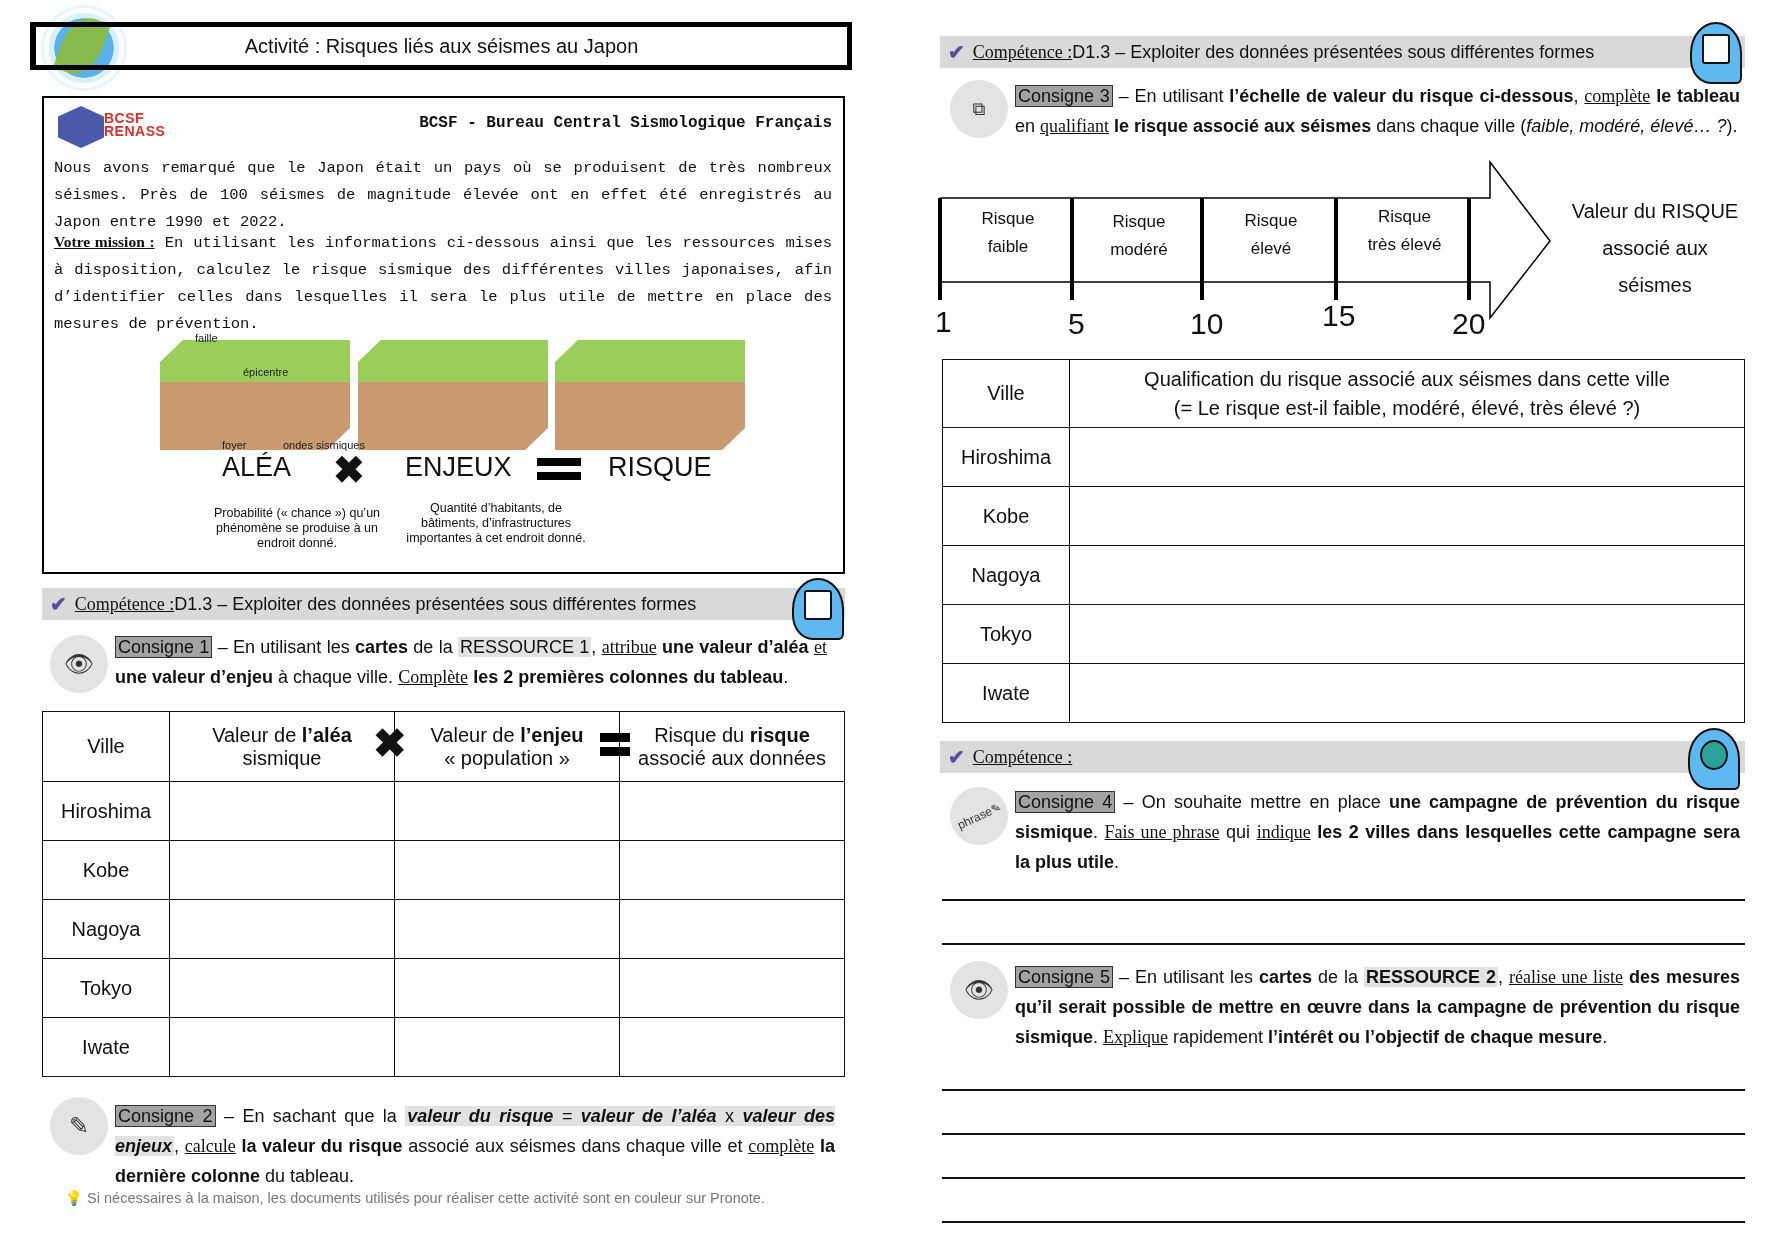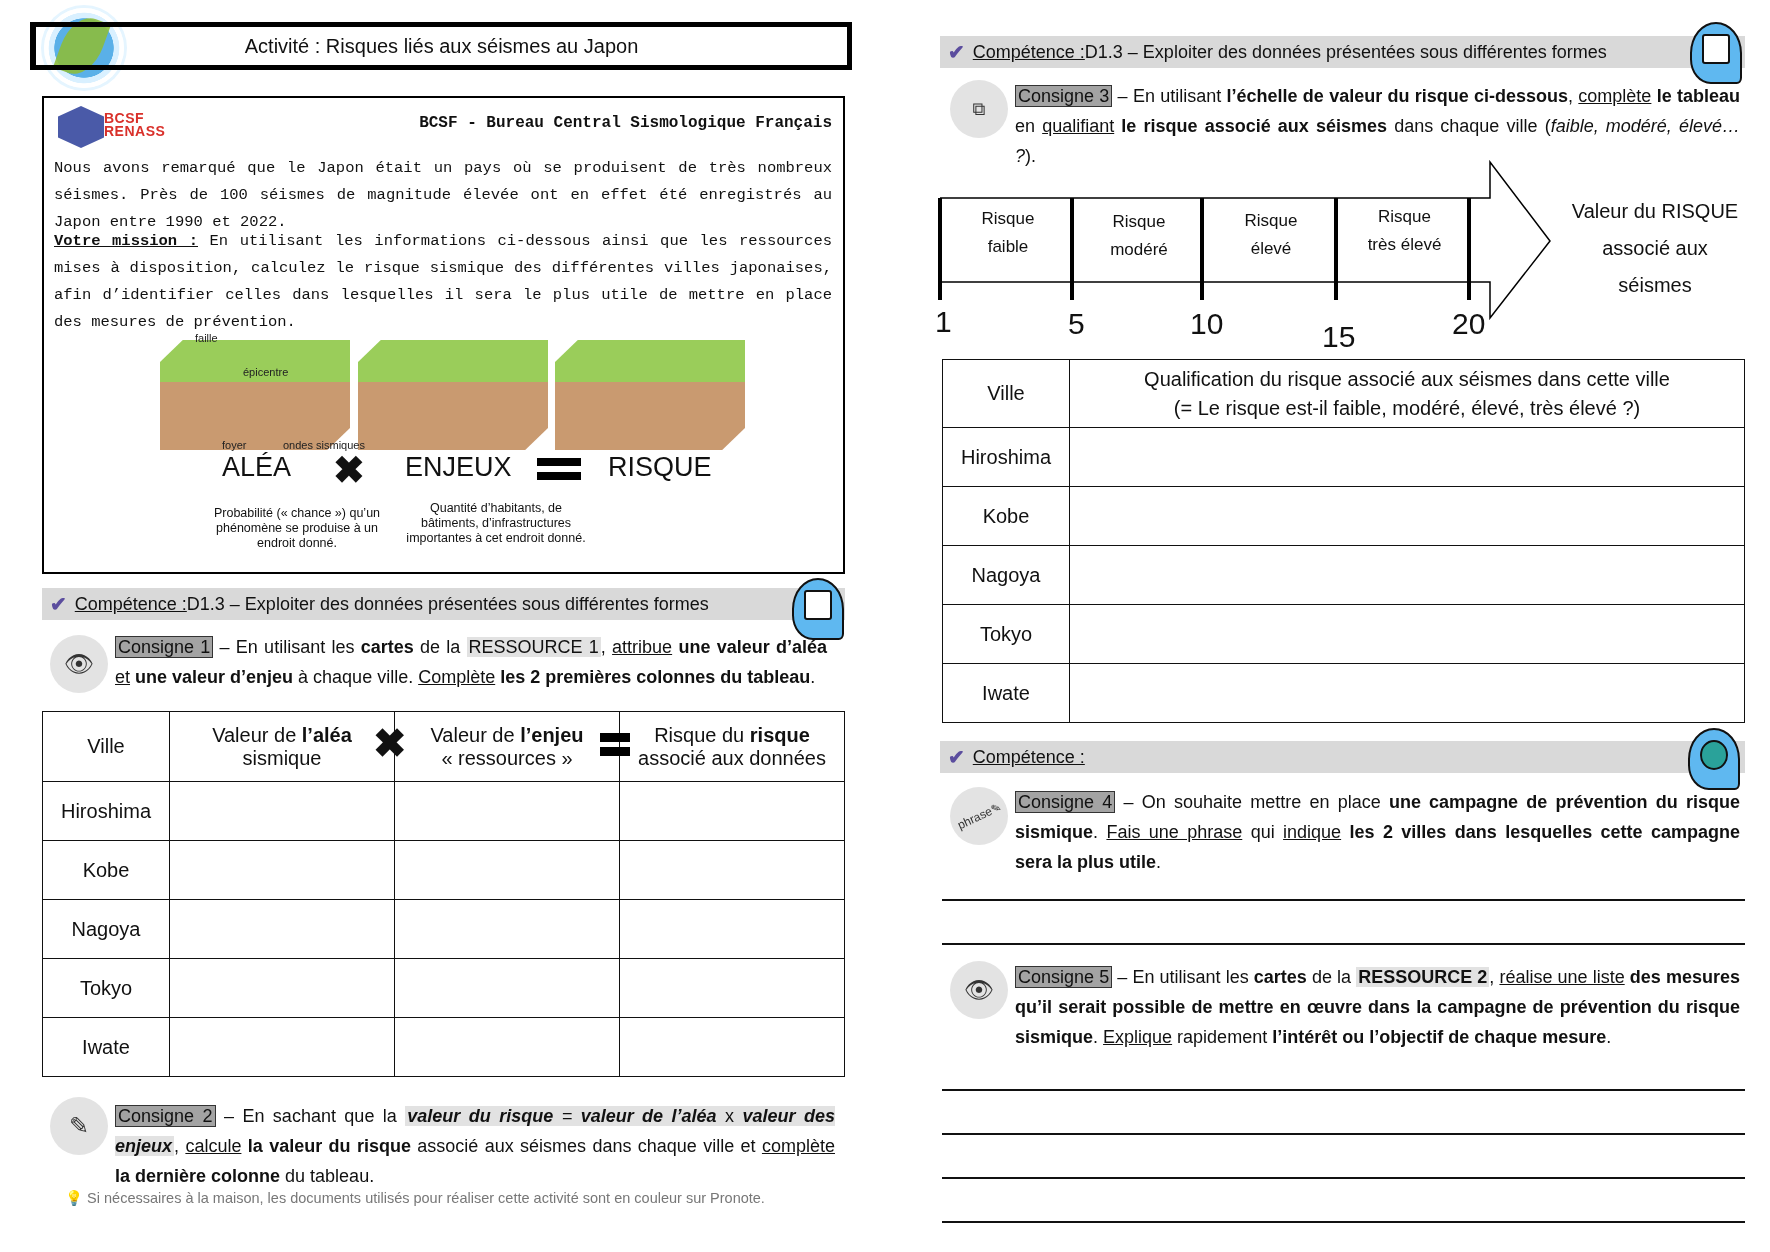--- a/index.html
+++ b/index.html
@@ -1,20 +1,20 @@
 <!DOCTYPE html>
 <html><head>
 <meta charset="utf-8">
 <style>
   * { box-sizing: border-box; margin: 0; padding: 0; }
   body { width: 1770px; height: 1252px; background: #ffffff; position: relative; overflow: hidden;
          font-family: "Liberation Sans", sans-serif; color: #111; }
   .abs { position: absolute; }
   .b { font-weight: bold; }
-  .u { text-decoration: underline; }
+  .u { text-decoration: underline; font-family: Liberation Serif, serif; }
   .i { font-style: italic; }
   .mono { font-family: "Liberation Mono", monospace; }
 
   
   .title-box { left: 30px; top: 22px; width: 822px; height: 48px; border: 5px solid #000; border-left-width: 6px;
                display: flex; align-items: center; justify-content: center; font-size: 20px; }
   .logo-globe { left: 44px; top: 8px; width: 80px; height: 80px; border-radius: 50%;
                 background: radial-gradient(circle at 50% 50%, #5ab0e8 0 52%, #d9f0ff 53% 62%, #ffffff 63%);
                 box-shadow: 0 0 0 3px #e5f5ff; }
   .logo-leaf { left: 62px; top: 16px; width: 40px; height: 60px; border-radius: 60% 0 60% 0; background: #8cbc3c; transform: rotate(20deg); opacity: .9; }
@@ -104,21 +104,21 @@
   </div>
 <p class="abs cons-text" style="left:115px;top:632px;width:712px">
   <span class="tag">Consigne 1</span><span> – En utilisant les </span><span class="b">cartes</span><span> de la </span><span class="hl">RESSOURCE 1</span><span>, </span><span class="u">attribue</span><span> </span><span class="b">une valeur d’aléa</span><span> </span><span class="u">et</span><span> </span><span class="b">une valeur d’enjeu</span><span> à chaque ville. </span><span class="u">Complète</span><span> </span><span class="b">les 2 premières colonnes du tableau</span><span>.</span>
 </p>
 
 <table style="left:42px;top:711px;width:803px">
   <tbody>
       <tr style="height:70px">
     <th style="width:127px">Ville</th>
     <th style="width:225px"><span>Valeur de </span><span class="b">l’aléa</span><br><span>sismique</span></th>
-    <th style="width:225px"><span>Valeur de </span><span class="b">l’enjeu</span><br><span>« ressources »</span></th>
+    <th style="width:225px"><span>Valeur de </span><span class="b">l’enjeu</span><br><span>« population »</span></th>
     <th><span>Risque du </span><span class="b">risque</span><br><span>associé aux données</span></th>
   </tr>
   <tr style="height:59px">
         <td class="city">Hiroshima</td>
         <td></td>
         <td></td>
         <td></td>
       </tr>
   <tr style="height:59px">
         <td class="city">Kobe</td>
@@ -196,21 +196,21 @@
     <div>Risque</div>
     <div>élevé</div>
   </div>
 <div class="scale-cell" style="left:1338px;width:133px;top:203px">
     <div>Risque</div>
     <div>très élevé</div>
   </div>
 <div class="tick-num" style="left:935px">1</div>
 <div class="tick-num" style="left:1068px;top:307px">5</div>
 <div class="tick-num" style="left:1190px;top:307px">10</div>
-<div class="tick-num" style="left:1322px;top:320px">15</div>
+<div class="tick-num" style="left:1322px;top:299px">15</div>
 <div class="tick-num" style="left:1452px;top:307px">20</div>
 <div class="abs" style="left:1555px;top:193px;width:200px;text-align:center;font-size:20px;line-height:37px">
   <div>Valeur du RISQUE</div>
     <div>associé aux</div>
     <div>séismes</div>
 </div>
 
 <table style="left:942px;top:359px;width:803px">
   <tbody>
       <tr style="height:68px">

